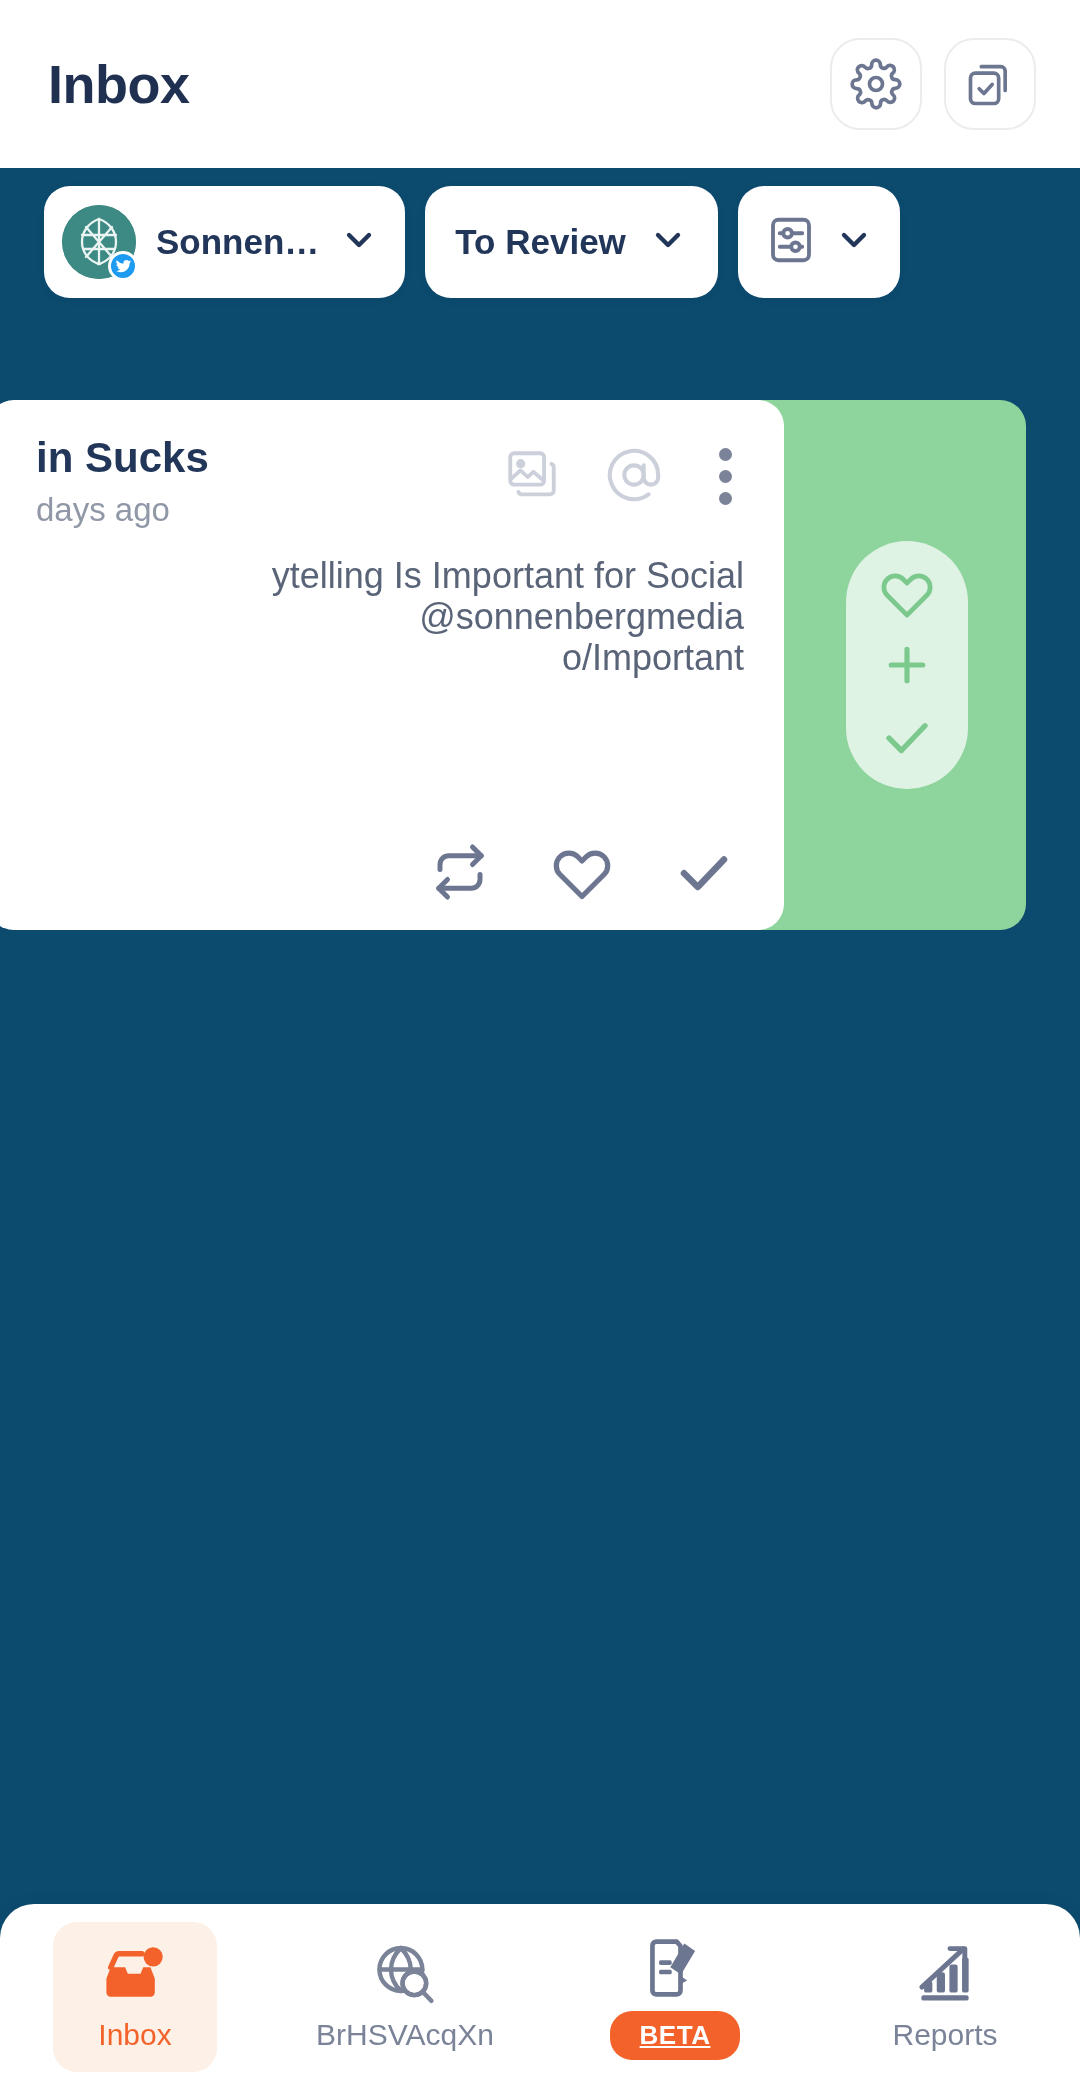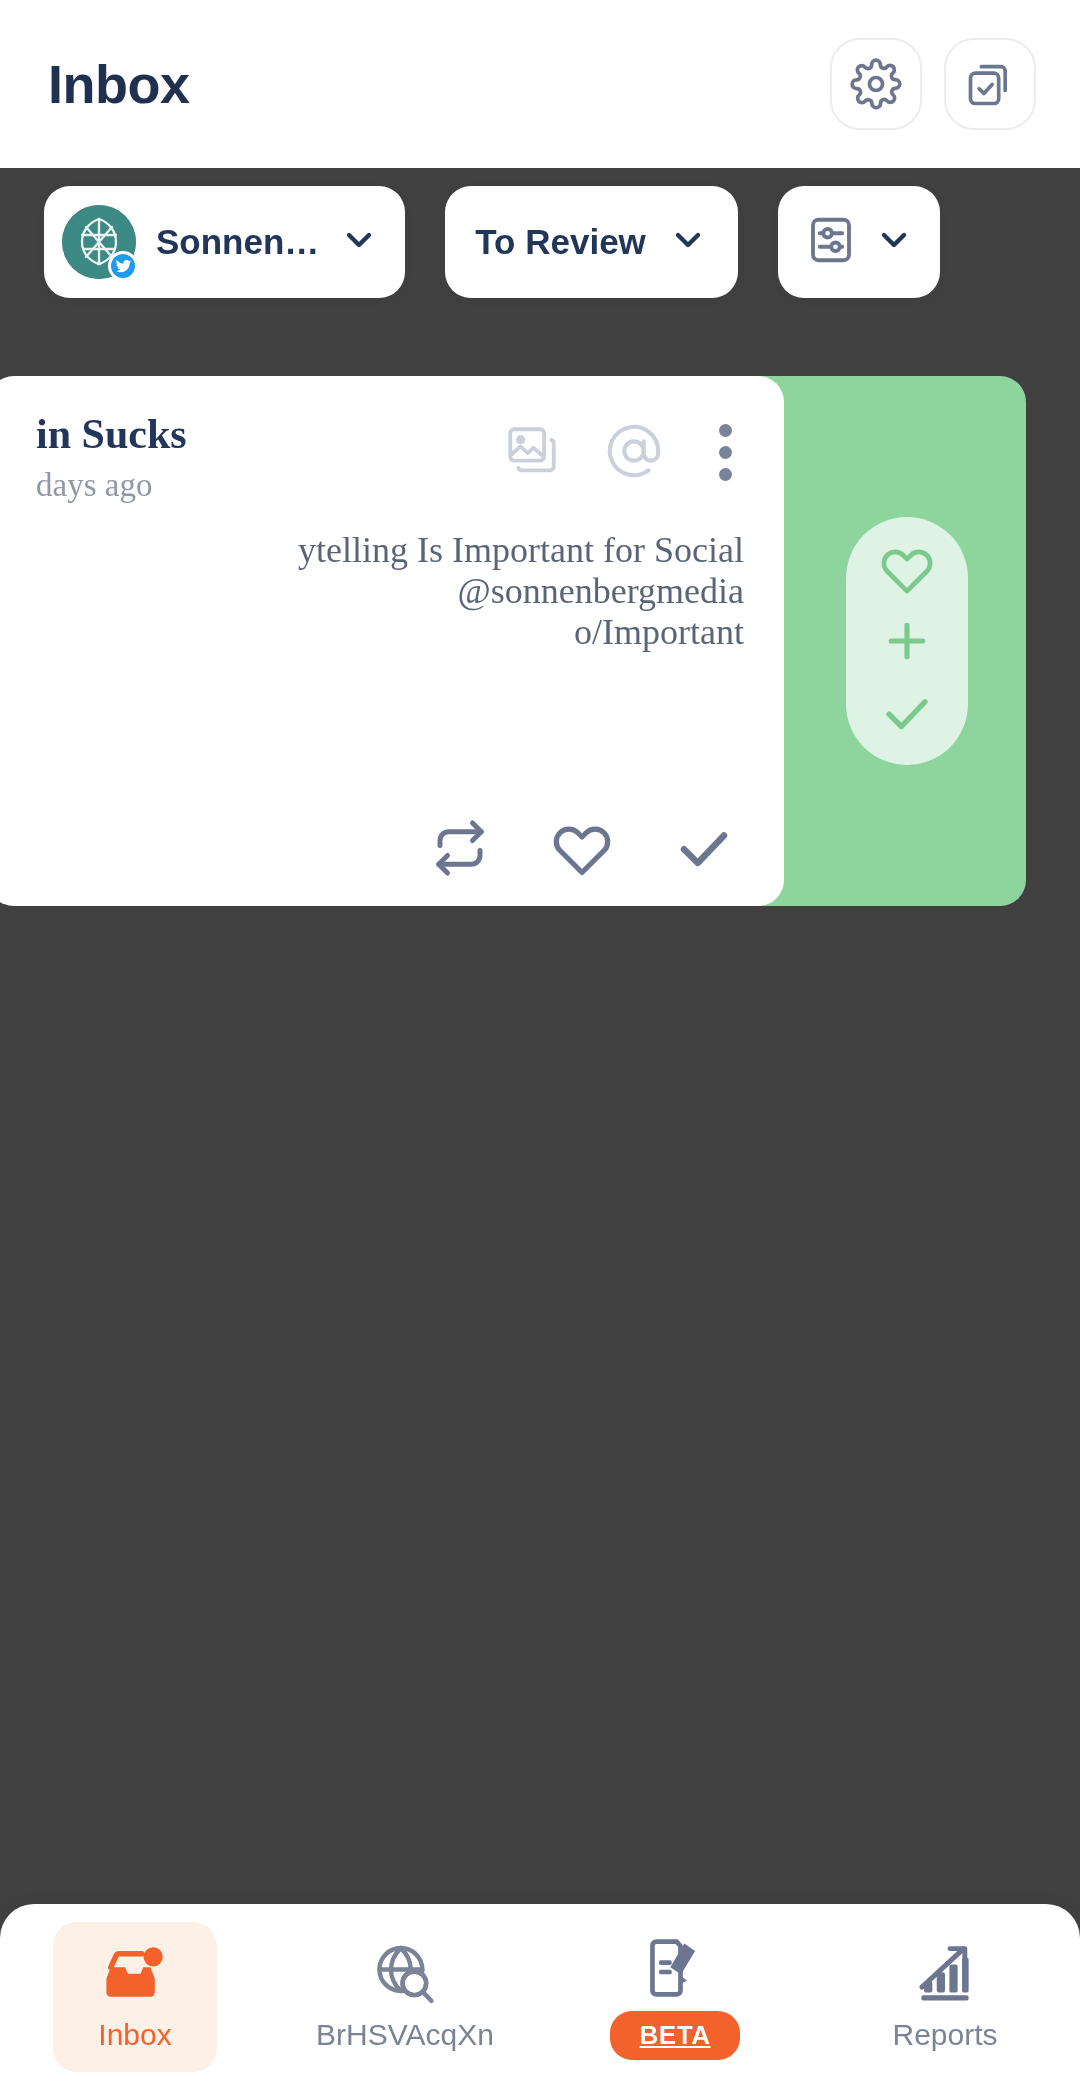--- a/index.html
+++ b/index.html
@@ -2,21 +2,21 @@
 <html><head>
 <meta charset="utf-8">
 <style>
   * { box-sizing: border-box; margin: 0; padding: 0; }
   html, body {
     width: 1080px; height: 2100px;
     font-family: "Liberation Sans", sans-serif;
     background: #f2f2f3;
     overflow: hidden;
   }
-  .screen { position: relative; width: 1080px; height: 2100px; background: #404040; }
+  .screen { position: relative; width: 1080px; height: 2100px; background: #0c4a6e; }
 
   
   .header {
     position: absolute; top: 0; left: 0; width: 1080px; height: 168px;
     background: #ffffff;
     display: flex; align-items: center; justify-content: space-between;
     padding: 0 44px 0 48px;
   }
   .page-title {
     font-size: 54px; font-weight: bold; color: #1f3050; letter-spacing: -0.5px;
@@ -25,21 +25,21 @@
   .icon-btn {
     width: 92px; height: 92px; border: 2px solid #ececee; border-radius: 30px;
     background: #fff; display: flex; align-items: center; justify-content: center;
     cursor: pointer;
   }
   .icon-btn svg { display: block; }
 
   
   .filter-bar {
     position: absolute; top: 168px; left: 0; width: 872px; height: 148px;
-    display: flex; align-items: center; gap: 40px; padding: 0 44px;
+    display: flex; align-items: center; gap: 20px; padding: 0 44px;
   }
   .chip {
     background: #ffffff; border-radius: 26px; height: 112px;
     display: flex; align-items: center; cursor: pointer;
     box-shadow: 0 2px 10px rgba(40,50,70,0.05);
   }
   .chip-account { padding: 0 26px 0 18px; gap: 20px; }
   .chip-status  { padding: 0 30px; gap: 22px; }
   .chip-filter  { padding: 0 26px; gap: 16px; }
   .chip-label {
@@ -54,22 +54,22 @@
   .avatar-badge {
     position: absolute; right: -2px; bottom: -2px;
     width: 30px; height: 30px; border-radius: 50%;
     background: #1d9bf0; border: 3px solid #fff;
     display: flex; align-items: center; justify-content: center;
   }
   .chev { display: block; }
 
   
   .card-row {
-    position: absolute; top: 376px; left: 44px;
-    width: 982px; height: 530px; font-family: Liberation Serif, serif;
+    position: absolute; top: 400px; left: 44px;
+    width: 982px; height: 530px;
   }
   .swipe-bg {
     position: absolute; top: 0; right: 0; width: 982px; height: 530px;
     background: #8ed49d; border-radius: 26px;
     display: flex; align-items: center; justify-content: flex-end;
     padding-right: 58px;
   }
   .swipe-actions {
     width: 122px; height: 248px; border-radius: 61px;
     background: rgba(255,255,255,0.72);

